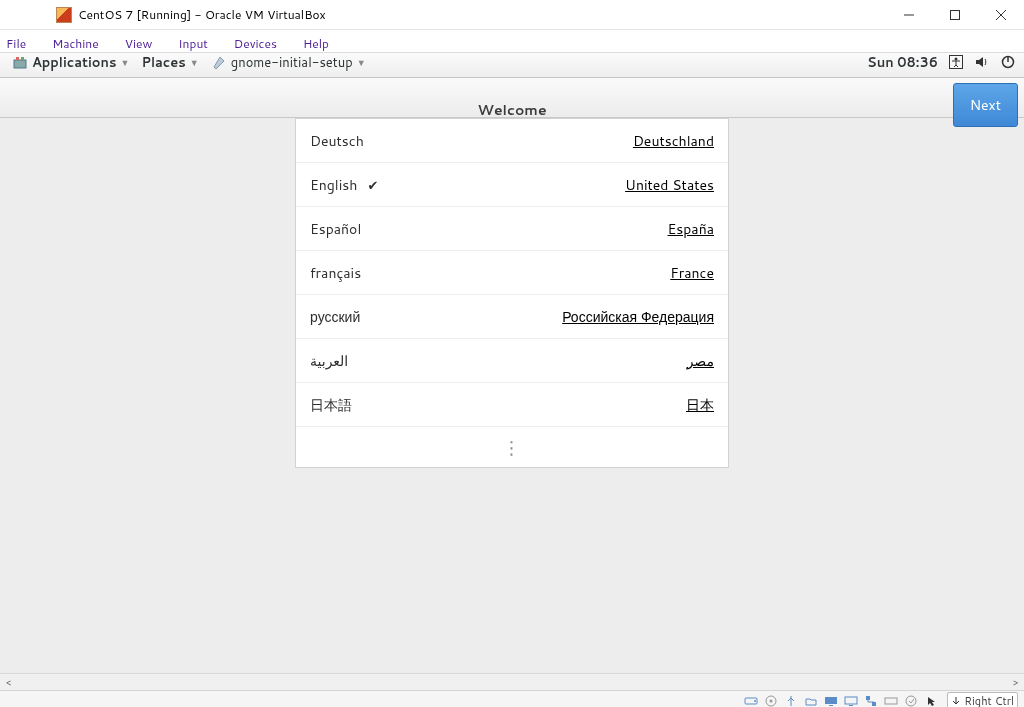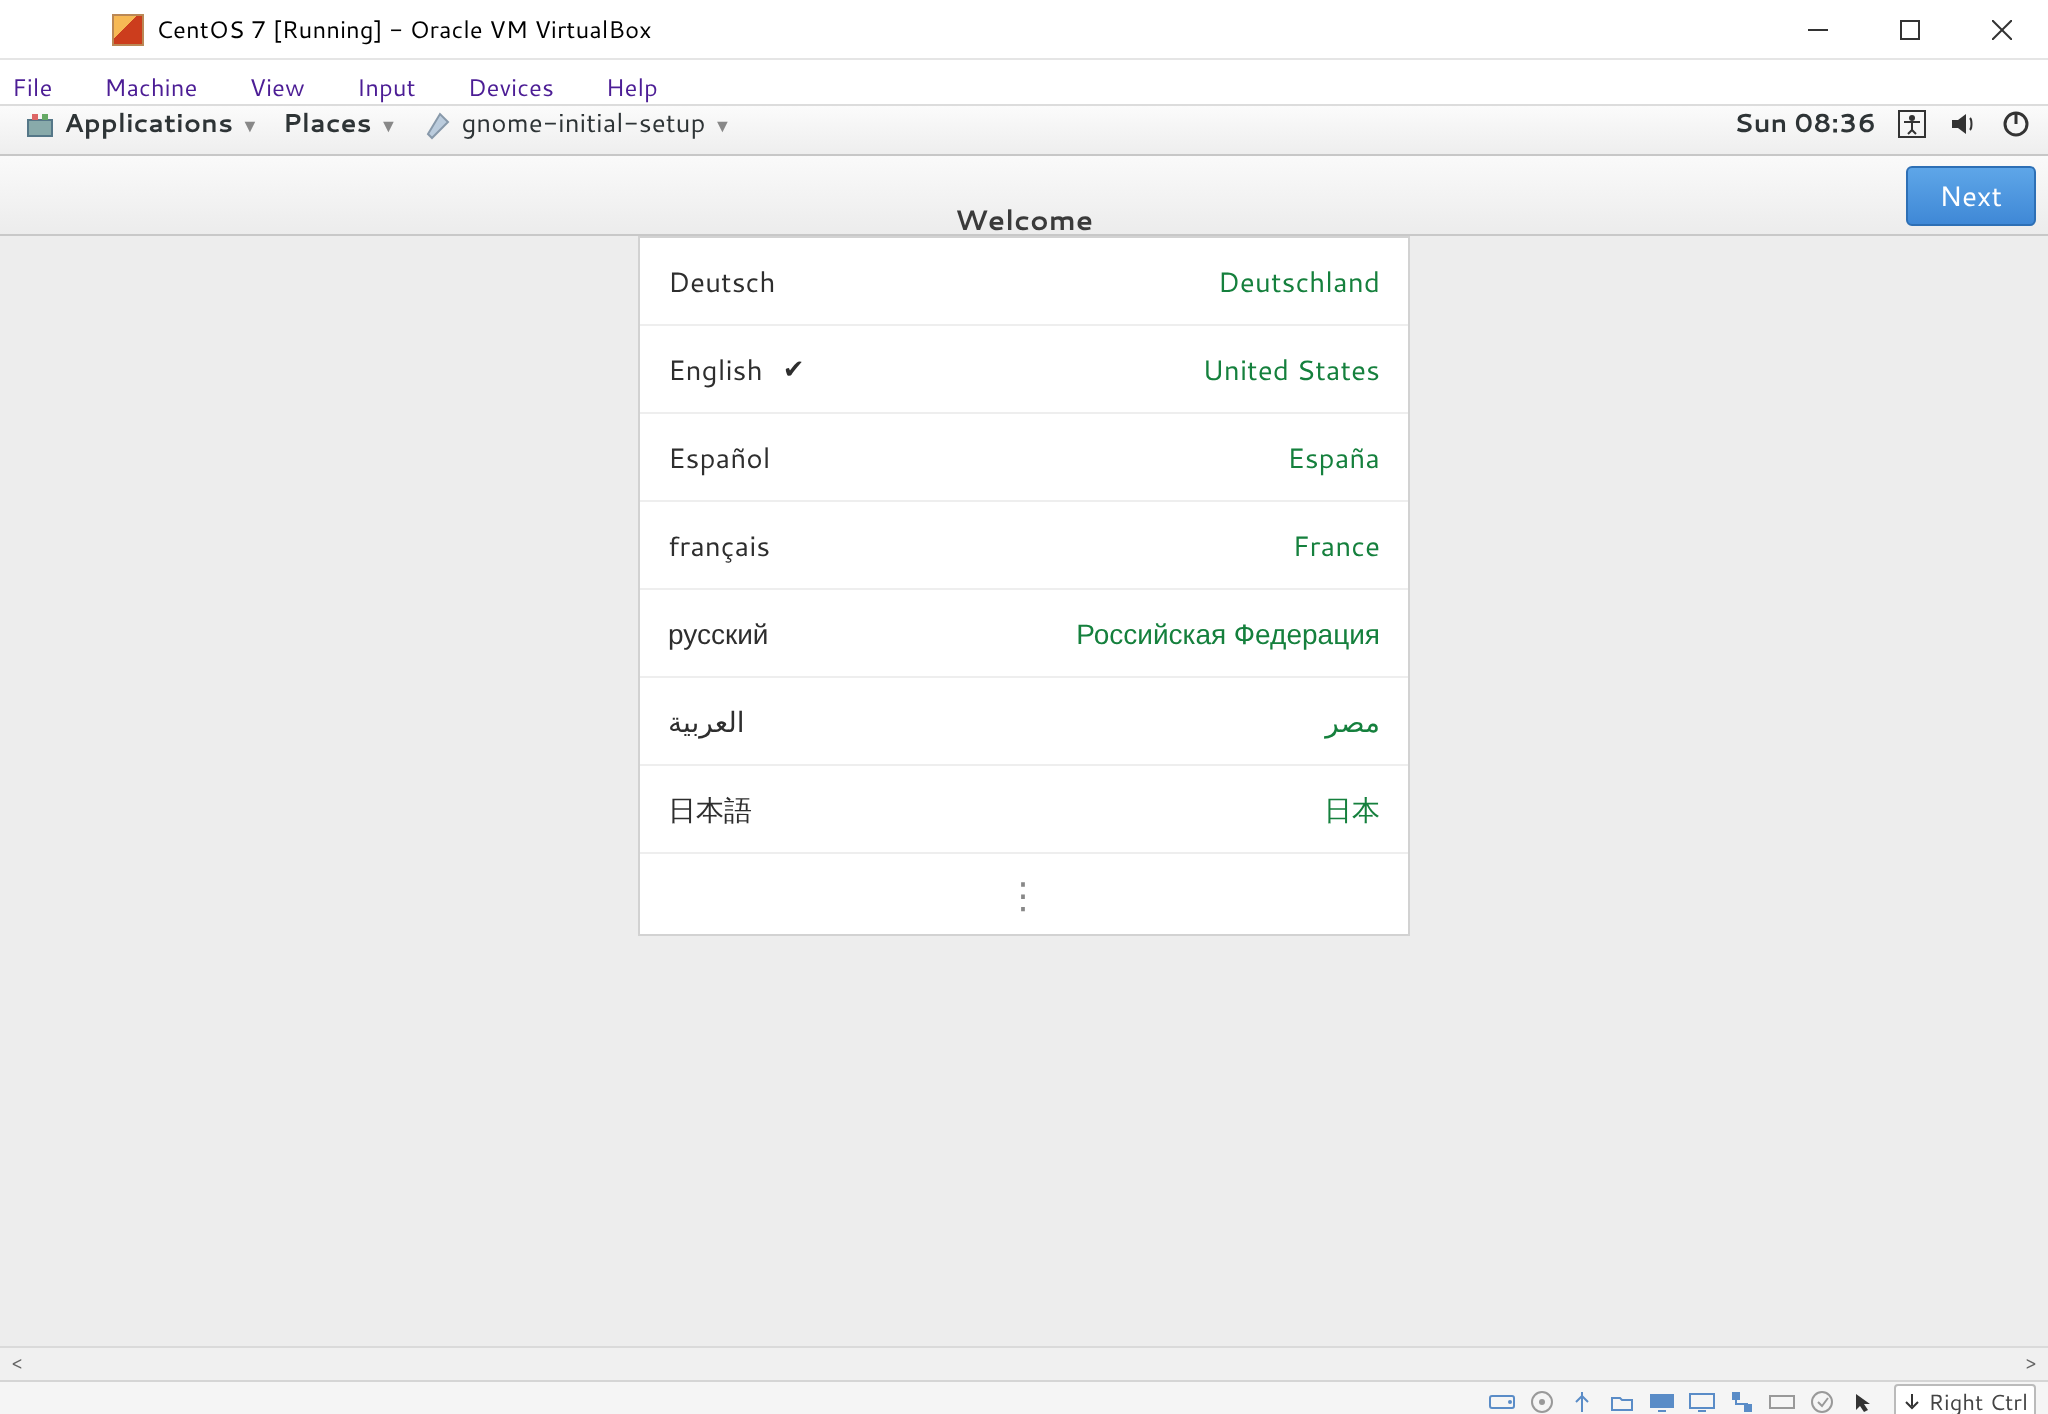--- a/index.html
+++ b/index.html
@@ -21,30 +21,30 @@
 .gnome-topbar .right { margin-left:auto; display:flex; align-items:center; gap:10px; }
 .tb-item { display:flex; align-items:center; gap:4px; padding:0 4px; }
 .tri { font-size:9px; color:#888; }
 .app-icon { width:16px; height:16px; display:inline-block; }
 .tb-bold { font-weight:600; }
 .sys-icon svg { display:block; }
 
 
 .headerbar { height: 40px; background: linear-gradient(#fafafa,#ececec); border-bottom:1px solid #c8c8c8; display:flex; align-items:center; justify-content:center; position:relative; }
 .headerbar .title { font-size:14px; font-weight:600; color:#3a3a3a;margin-top:24px; }
-.next-btn { position:absolute; right:6px; top:5px; height:30px; padding:0 16px; background: linear-gradient(#5ea6e8,#3f88d6); border:1px solid #2d6fb5; border-radius:3px; color:#fff; font-size:14px; display:flex; align-items:center; }
+.next-btn { position:absolute; right:6px; top:5px; height:44px; padding:0 16px; background: linear-gradient(#5ea6e8,#3f88d6); border:1px solid #2d6fb5; border-radius:3px; color:#fff; font-size:14px; display:flex; align-items:center; }
 
 
 .content { height: 555px; background:#ededed; overflow:hidden; }
 .welcome-heading { text-align:center; font-size:34px; color:#3c3c3c; margin:28px 0 30px; font-weight:400; letter-spacing:2px; }
-.lang-card { width:386px; margin:0 auto; background:#fff; border:1px solid #d2d2d2; }
+.lang-card { width:434px; margin:0 auto; background:#fff; border:1px solid #d2d2d2; }
 .lang-row { height:44px; display:flex; align-items:center; padding:0 14px; border-bottom:1px solid #eee; font-size:14px; }
 .lang-row:last-child { border-bottom:none; }
 .lang-name { color:#2e2e2e; }
-.lang-region { margin-left:auto; color:#15803d; text-align:center; }
+.lang-region { margin-left:auto; color:#000000; text-align:center;text-decoration:underline; }
 .check { margin-left:10px; color:#2e2e2e; font-size:13px; }
 .more-row { justify-content:center; color:#888; font-size:18px; letter-spacing:1px; height:40px; }
 
 
 .host-scroll { height:17px; border-top:1px solid #dadada; display:flex; align-items:center; background:#f0f0f0; }
 .host-scroll .arrow { width:17px; text-align:center; font-size:10px; color:#666; }
 .host-scroll .track { flex:1; }
 
 
 .vb-status { height:20px; background:#f5f5f5; border-top:1px solid #d5d5d5; display:flex; align-items:center; justify-content:flex-end; padding:0 6px; gap:5px; font-size:11px; color:#444; }

